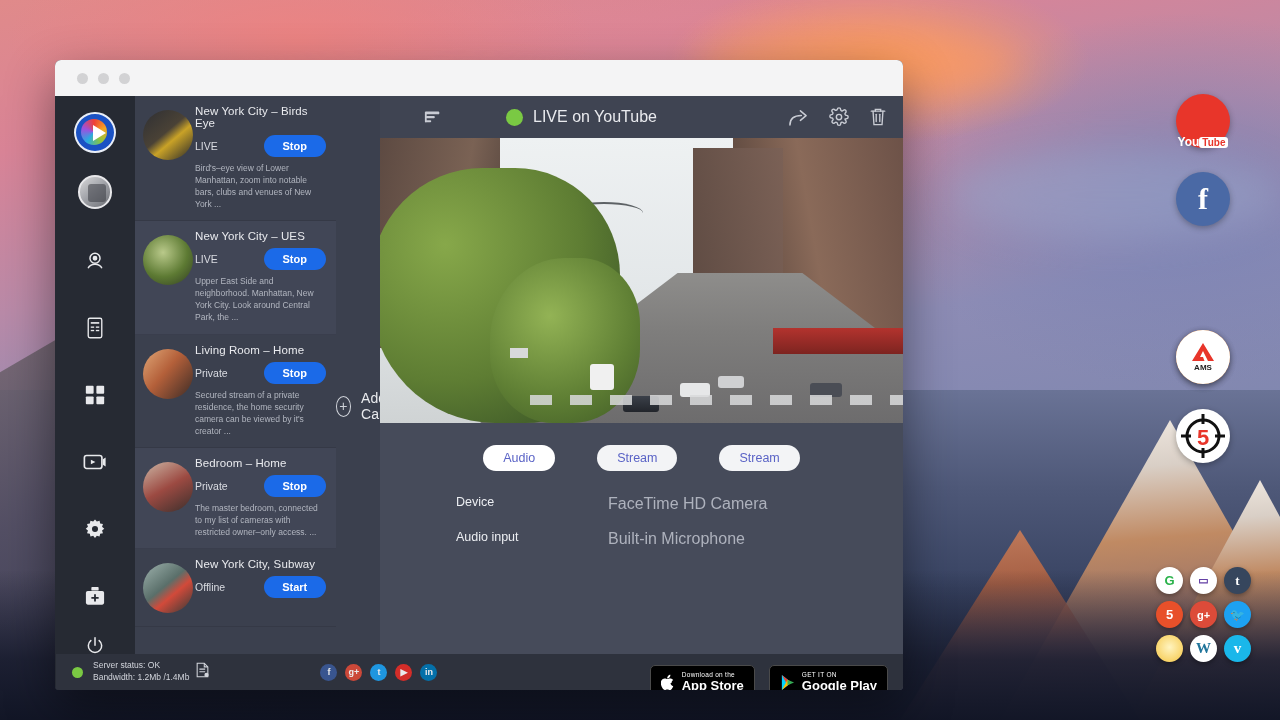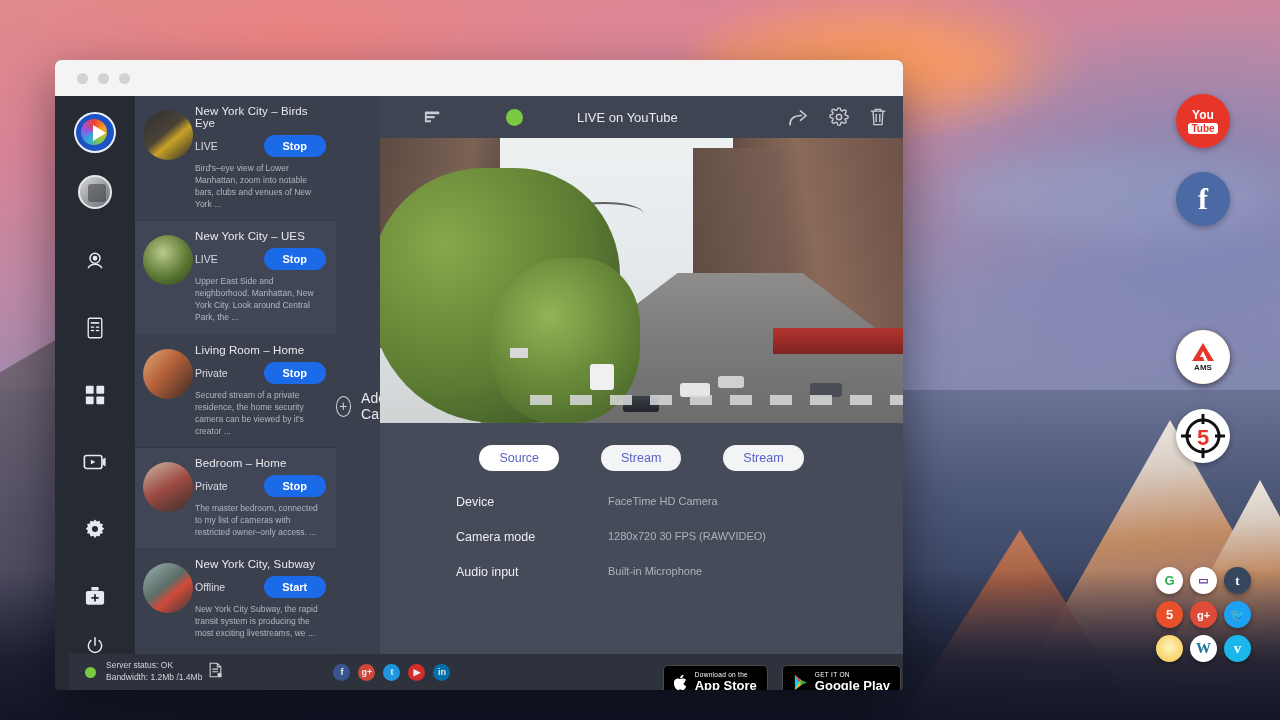--- a/index.html
+++ b/index.html
@@ -156,21 +156,21 @@
   #main { flex:1; background:#464b5a; display:flex; flex-direction:column; }
   #toolbar {
     height:42px; background:#3f4452; display:flex; align-items:center;
     padding:0 16px; gap:14px;
   }
   .tb-icon { color:#c9ccd4; cursor:pointer; display:flex; align-items:center; }
   .tb-live {
     display:flex; align-items:center; gap:10px; margin-left:50px;
   }
   .live-dot { width:17px; height:17px; border-radius:50%; background:#7ac943; }
-  .live-label { color:#e9eaee; font-size:13px;margin-left:44px; }
+  .live-label { color:#e9eaee; font-size:16px; }
   .tb-right { margin-left:auto; display:flex; gap:20px; align-items:center; }
 
   #video {
     height:285px; margin:0; position:relative; overflow:hidden;
     background:#cfd4d8;
   }
   .v-sky { position:absolute; inset:0; background:linear-gradient(180deg,#eef1f2 0%, #e3e7e9 55%, #cfd3d4 100%); }
   .v-bldgL {
     position:absolute; left:0; top:0; width:120px; height:210px;
     background:linear-gradient(100deg,#5d4a42,#7a6254 60%,#4e3f39);
@@ -228,25 +228,25 @@
   .tab {
     background:#f3f4f6; color:#5a63c6; font-size:12.5px;
     border-radius:14px; padding:6px 20px; cursor:pointer; border:0;
     font-family:"Liberation Sans", sans-serif;
   }
   .tab.active { background:#ffffff; }
 
   #info { padding:6px 0 0 76px; }
   .info-row { display:flex; align-items:flex-start; height:35px; }
   .info-label { width:152px; color:#eceef2; font-size:12.5px; }
-  .info-value { color:#aeb2bd; font-size:11px; }
+  .info-value { color:#aeb2bd; font-size:16px; }
 
   
   #footer {
-    position:absolute; left:14px; bottom:0; width:848px; height:36px;
+    position:absolute; left:1px; bottom:0; width:848px; height:36px;
     background:#2e323d; display:flex; align-items:center; padding:0 16px;
   }
   .foot-dot { width:11px; height:11px; border-radius:50%; background:#7ac943; margin-right:10px; }
   .foot-status { color:#d2d5dc; font-size:8.5px; line-height:1.38; }
   .foot-doc { margin-left:6px; color:#d2d5dc; }
   .foot-social { display:flex; gap:8px; margin-left:110px; }
   .soc { width:17px; height:17px; border-radius:50%; display:flex; align-items:center;
          justify-content:center; font-size:9px; color:#fff; font-weight:bold; opacity:.9; }
   .badges { margin-left:auto; display:flex; gap:14px; }
   .badge {
@@ -279,21 +279,21 @@
   <div class="cloudband" style="left:200px;top:80px;width:420px;height:60px;background:#f2a0a8;"></div>
   <div class="cloudband" style="left:950px;top:150px;width:330px;height:90px;background:#9aa3c8;"></div>
   <div class="mtn"></div>
   <div class="peak snow" style="left:1000px;width:340px;height:300px;"></div>
   <div class="peak snow" style="left:1130px;width:260px;height:240px;"></div>
   <div class="peak" style="left:900px;width:240px;height:190px;opacity:.85;"></div>
   <div class="leftrock"></div>
   <div class="darkrock"></div>
 </div>
 
-<div class="dicon big" style="left:1176px;top:94px;background:#e8352a;flex-direction:column;">
+<div class="dicon big" style="left:1176px;top:94px;background:#e8352a;align-items:flex-end;">
   <span style="color:#fff;font-size:12px;font-weight:bold;line-height:1;">You</span>
   <span style="background:#fff;color:#e8352a;font-size:10px;font-weight:bold;border-radius:3px;padding:0 3px;margin-top:2px;">Tube</span>
 </div>
 
 <div class="dicon big" style="left:1176px;top:172px;background:#4a69a5;">
   <span style="color:#fff;font-size:30px;font-weight:bold;font-family:'Liberation Serif',serif;">f</span>
 </div>
 
 <div class="dicon big" style="left:1176px;top:330px;background:#f58220;overflow:hidden;">
   <svg width="40" height="40" viewBox="0 0 40 40">
@@ -447,21 +447,20 @@
             </div>
             <div class="cam-desc">The master bedroom, connected to my list of cameras with restricted owner–only access. ...</div>
           </div>
           <div class="cam-row">
             <div class="cam-thumb" style="background:linear-gradient(140deg,#9fb3ae,#5a6f6a 45%,#d24a3a 62%,#2f3a38)"></div>
             <div class="cam-title">New York City, Subway</div>
             <div class="cam-midrow">
               <span class="cam-status">Offline</span>
               <button class="cam-btn">Start</button>
             </div>
-            <div class="cam-desc">New York City Subway, the rapid transit system is producing the most exciting livestreams, we ...</div>
           </div>
         </div>
       <div id="add-camera">
         <span class="plus-circle">+</span>
         <span>Add Camera</span>
       </div>
     </div>
 
     <div id="main">
 
@@ -519,33 +518,29 @@
         <div class="v-car" style="left:243px;top:258px;width:36px;height:16px;"></div>
         <div class="v-car" style="left:300px;top:245px;width:30px;height:14px;background:#e6e7e8;"></div>
         <div class="v-car" style="left:338px;top:238px;width:26px;height:12px;background:#cfd0d2;"></div>
         <div class="v-car" style="left:210px;top:226px;width:24px;height:26px;background:#f0f0f0;"></div>
         <div class="v-car" style="left:430px;top:245px;width:32px;height:14px;background:#4a4d55;"></div>
         <div class="v-cross"></div>
         <div class="v-sign" style="left:130px;top:210px;width:18px;height:10px;"></div>
       </div>
 
       <div id="tabs">
-          <button class="tab active">Source</button>
+          <button class="tab active">Audio</button>
           <button class="tab">Stream</button>
           <button class="tab">Stream</button>
         </div>
 
       <div id="info">
           <div class="info-row">
             <span class="info-label">Device</span>
             <span class="info-value">FaceTime HD Camera</span>
-          </div>
-          <div class="info-row">
-            <span class="info-label">Camera mode</span>
-            <span class="info-value">1280x720 30 FPS (RAWVIDEO)</span>
           </div>
           <div class="info-row">
             <span class="info-label">Audio input</span>
             <span class="info-value">Built-in Microphone</span>
           </div>
         </div>
     </div>
   </div>
 
   <div id="footer">

